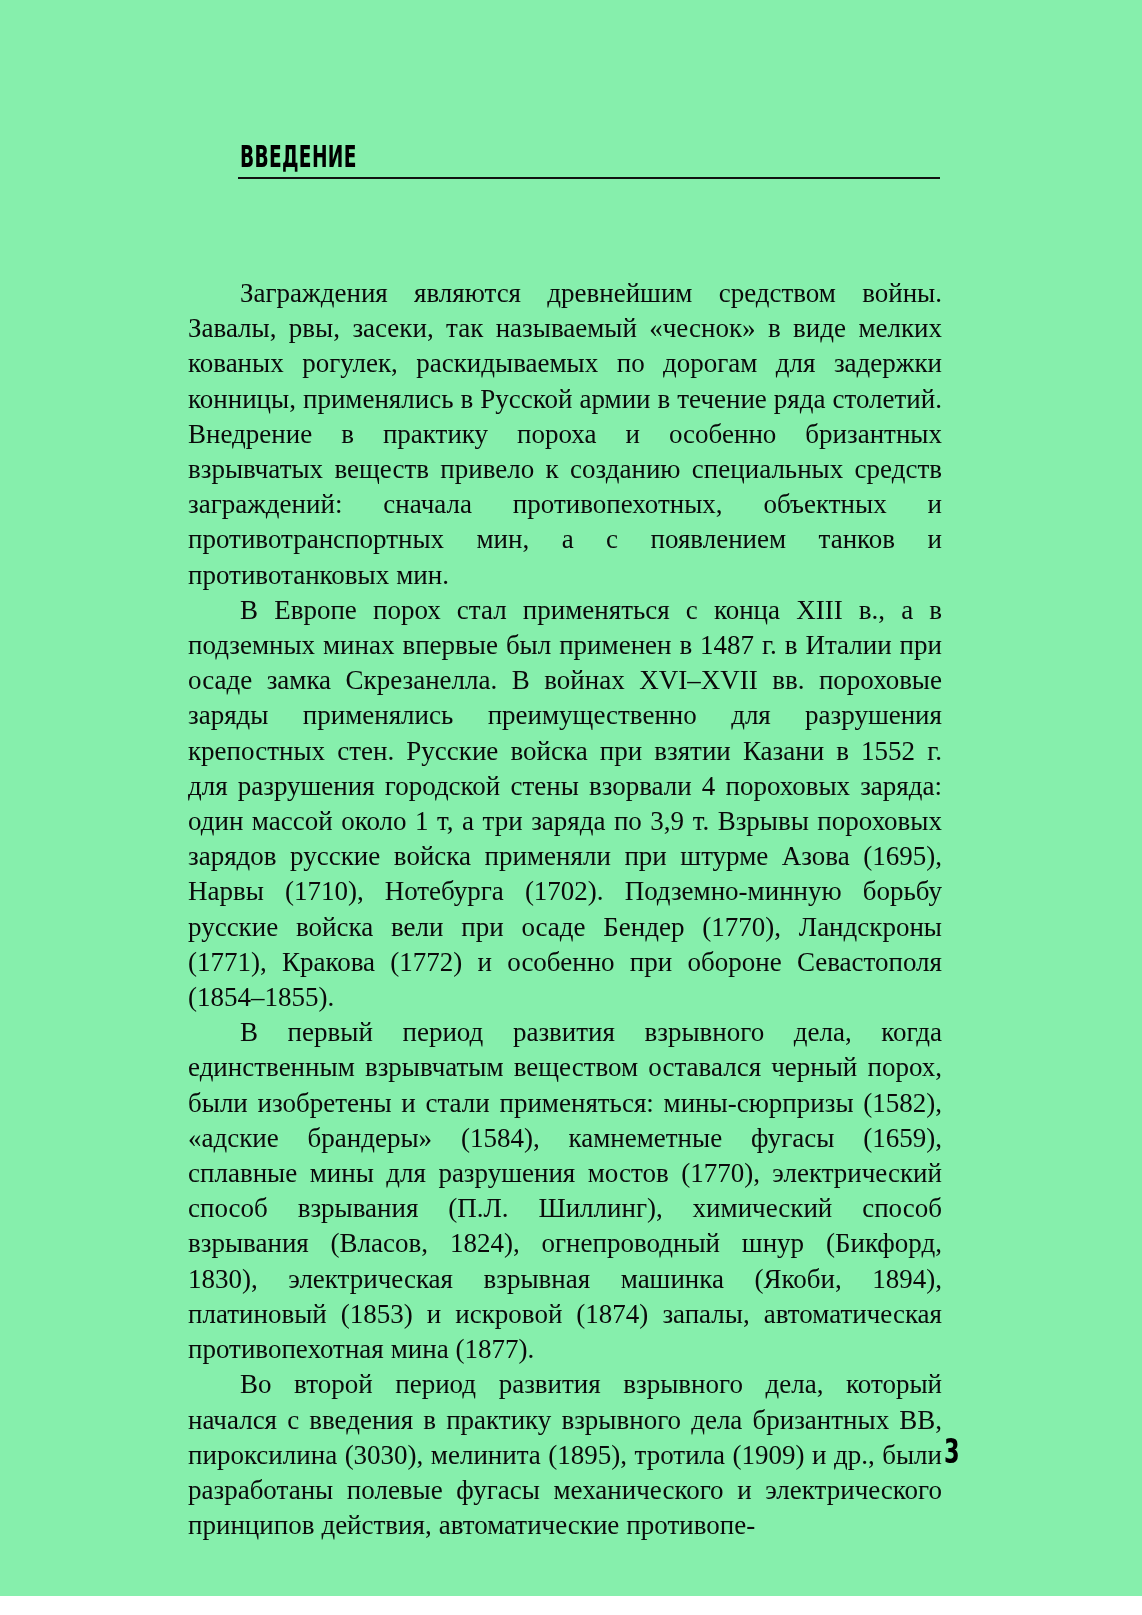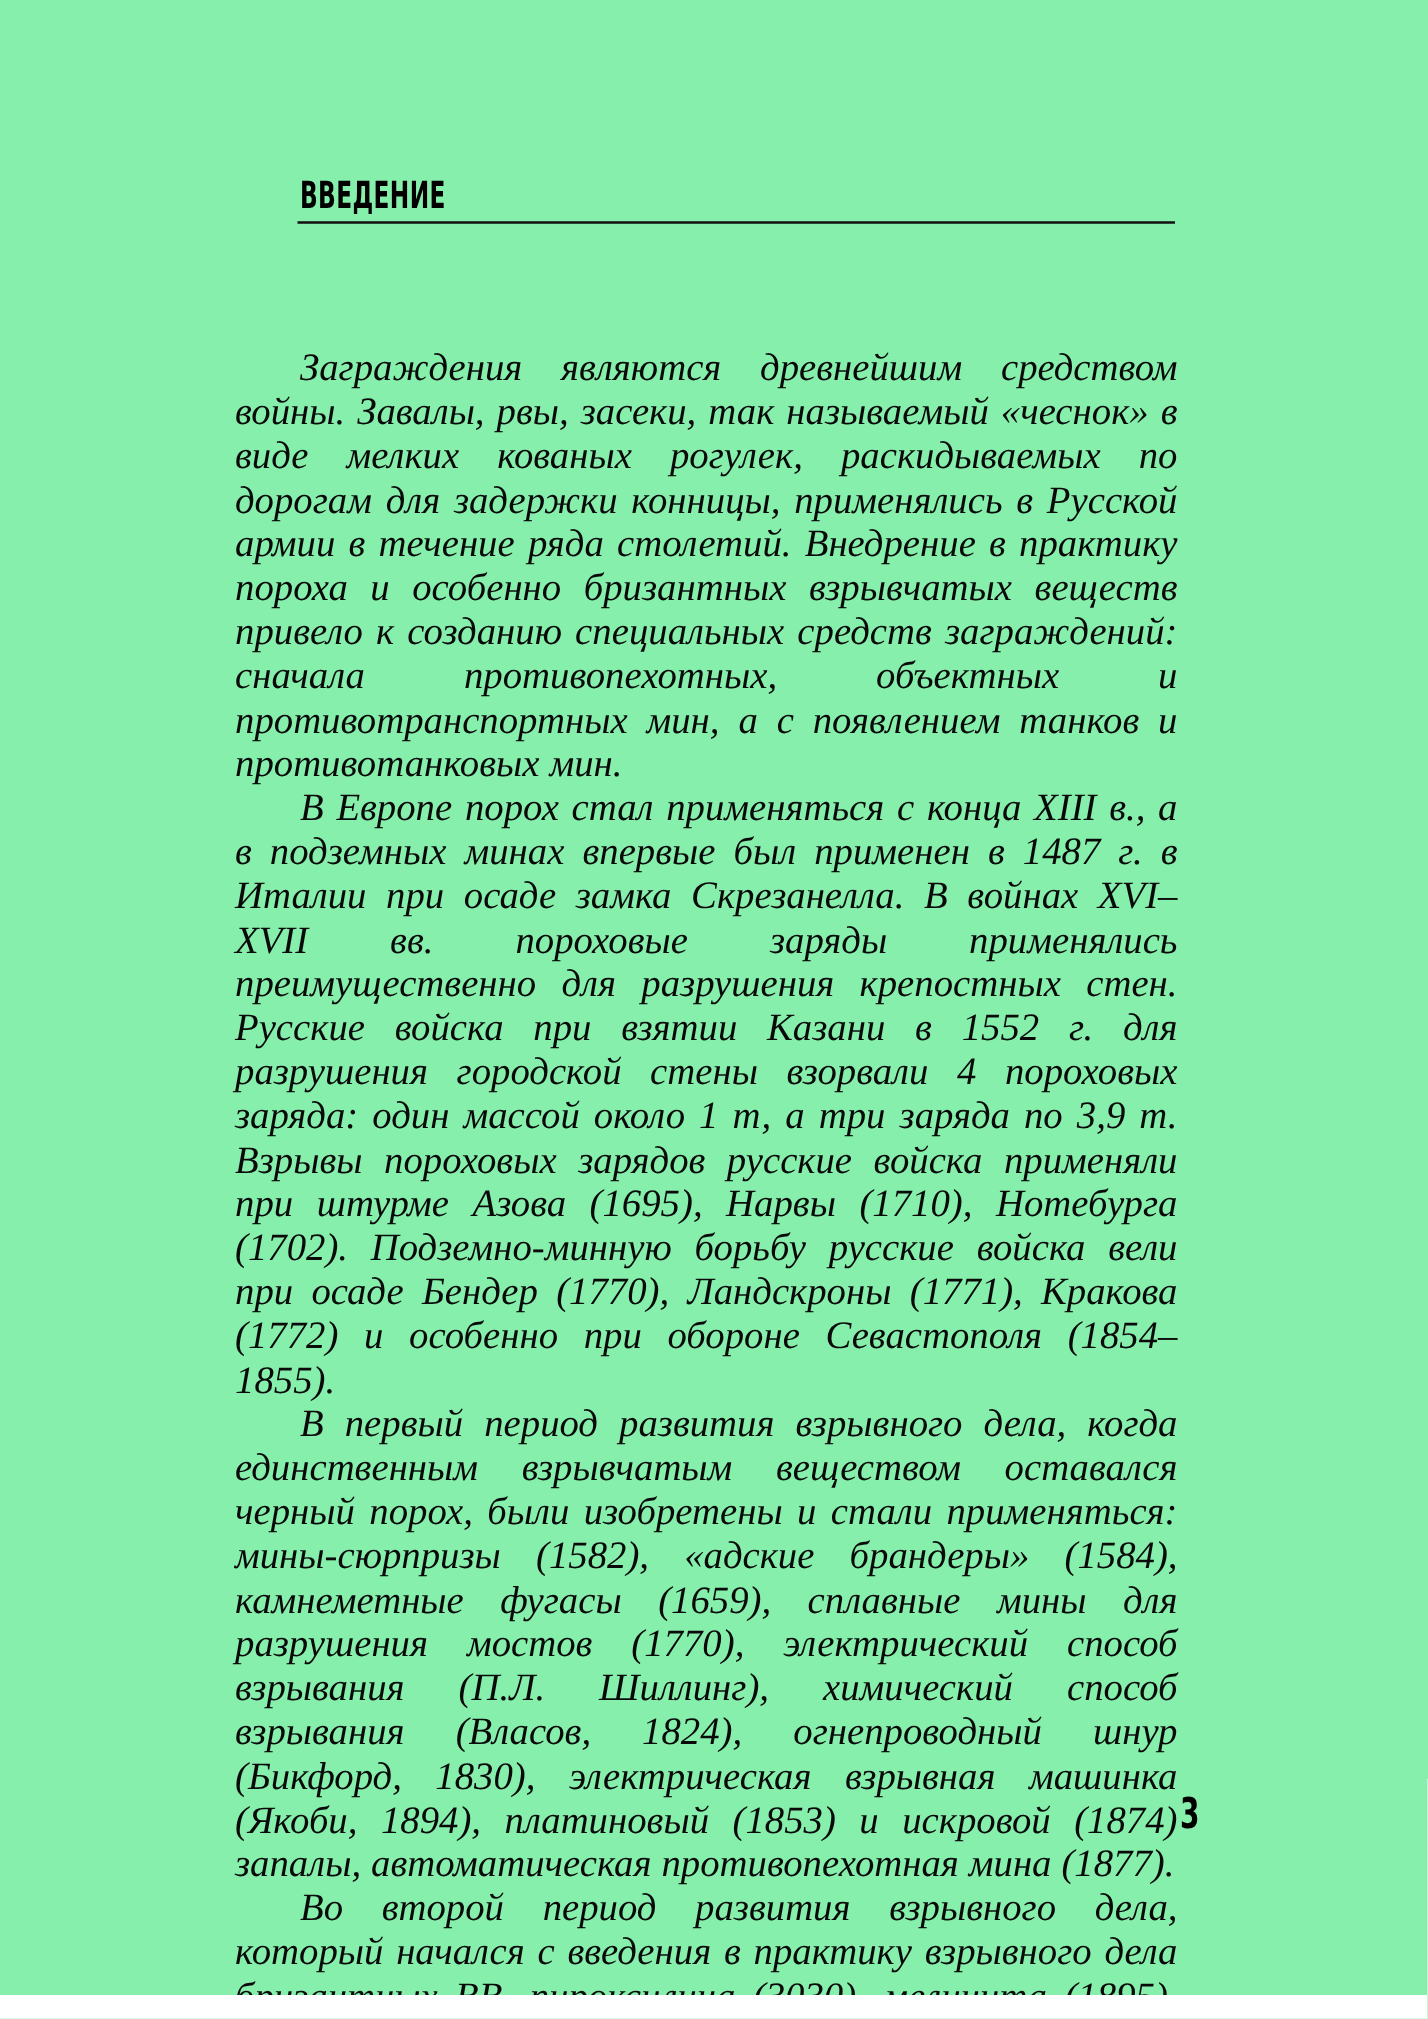--- a/index.html
+++ b/index.html
@@ -44,29 +44,28 @@
 
   
   .body-text {
     position: absolute;
     left: 188px;
     top: 276px;
     width: 754px;
   }
   .para {
     margin: 0;
-    font-size: 31px;
+    font-size: 27px;
     line-height: 35.2px;
     text-align: justify;
     text-align-last: left;
     text-indent: 52px;
     word-spacing: 0.2px;
     -webkit-hyphens: none;
     hyphens: none;
-    font-style: italic;
   }
 
   
   .page-number {
     position: absolute;
     right: 182px;
     bottom: 128px;
     font-family: "DejaVu Sans", "Liberation Sans", sans-serif;
     font-weight: 700;
     font-size: 34px;

